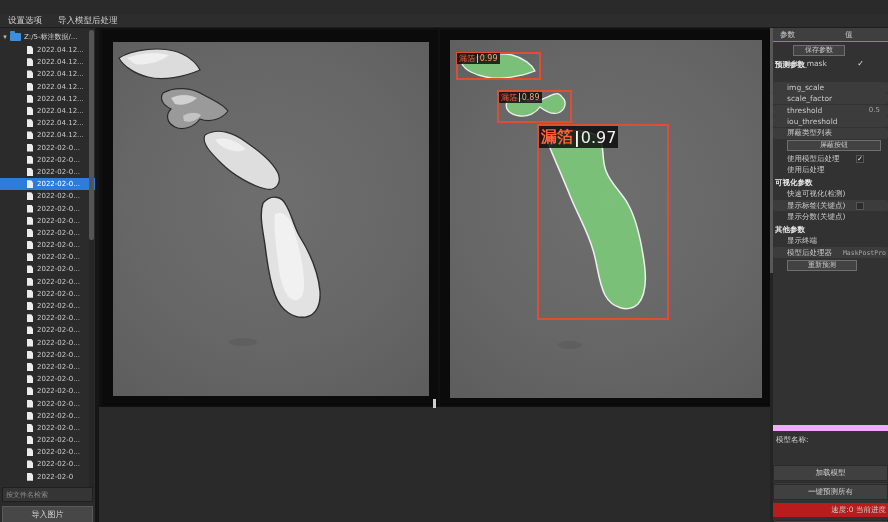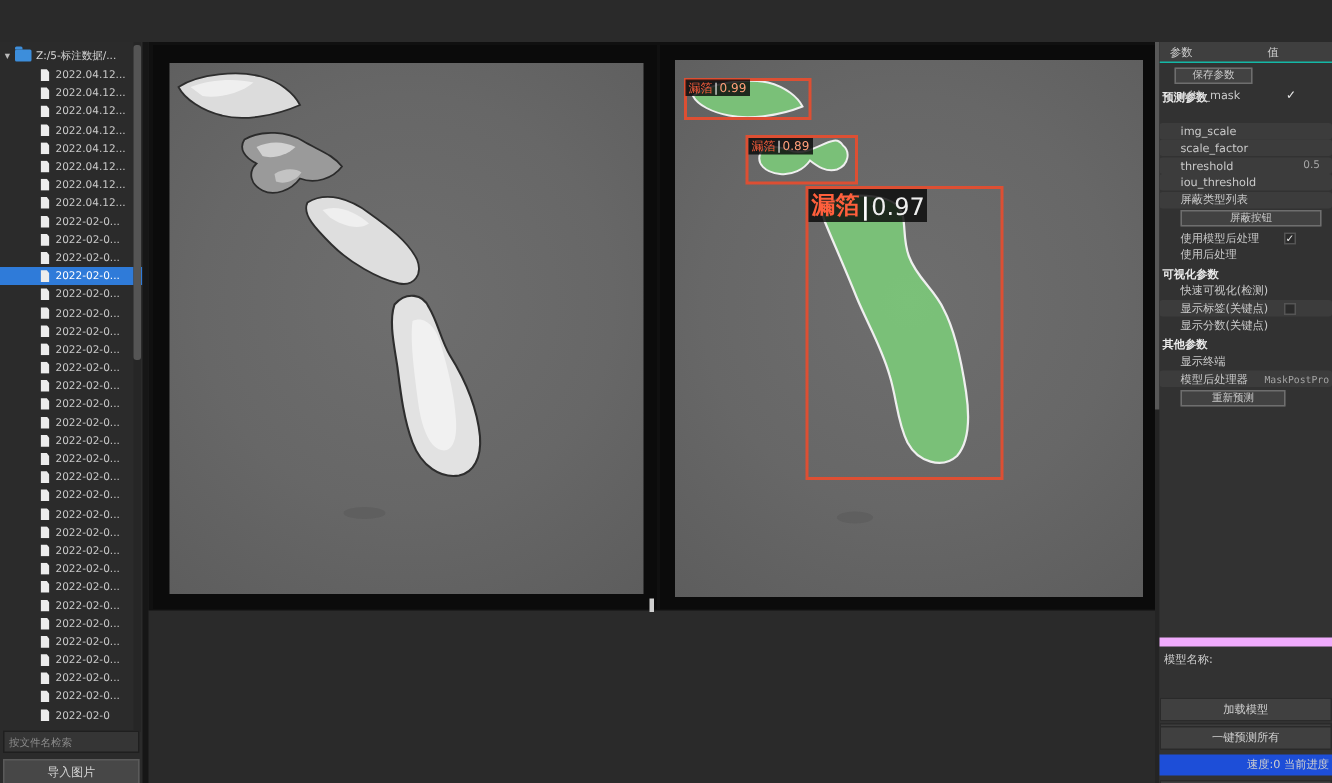--- a/index.html
+++ b/index.html
@@ -77,29 +77,33 @@
   .checkmark { font-size:8px; color:#e8e8e8; padding-right:24px; }
   .checkbox { width:8px; height:8px; background:#2b2b2b; border:1px solid #555; margin-right:24px; font-size:7px; color:#eee; line-height:7px; text-align:center; }
 
   
   #model-section { position:absolute; left:773px; top:425px; width:115px; height:97px; background:#323232; border-top:6px solid #f0abfc; }
   #model-name-label { position:absolute; left:3px; top:4px; font-size:7.5px; color:#cfcfcf; }
   #model-name-field { position:absolute; left:0px; top:15px; width:115px; height:15px; background:#3d3d3d; border:1px solid #2a2a2a; font-size:7.5px; color:#cfcfcf; text-align:right; padding:0 4px; }
   .big-btn { position:absolute; left:0px; width:115px; height:16px; background:#404040; border:1px solid #2a2a2a; color:#cfcfcf; font-size:7.5px; text-align:center; line-height:14px; cursor:pointer; }
   #load-model-btn { top:34px; }
   #predict-all-btn { top:53px; }
-  #status-row { position:absolute; left:0; top:72px; width:115px; height:14px; background:#1d4ed8; font-size:7.5px; color:#cfcfcf; text-align:right; line-height:14px; padding-right:2px; white-space:nowrap; }
+  #status-row { position:absolute; left:0; top:72px; width:115px; height:14px; background:#b91c1c; font-size:7.5px; color:#cfcfcf; text-align:right; line-height:14px; padding-right:2px; white-space:nowrap; }
   #postproc-btn { position:absolute; left:0; top:89px; width:115px; height:8px; overflow:hidden; background:#404040; border:1px solid #2a2a2a; color:#cfcfcf; font-size:7.5px; text-align:center; line-height:12px; cursor:pointer; }
 </style>
 </head>
 <body>
 
 <div id="app">
 
 
+  <div id="menubar">
+    <span class="menu-item">设置选项</span>
+    <span class="menu-item">导入模型后处理</span>
+  </div>
 
   <div id="tree-panel">
     <div id="tree-root">
       <span id="tree-arrow">▾</span>
       <span class="folder-icon"></span>
       <span id="tree-root-label">Z:/5-标注数据/...</span>
     </div>
     <div id="tree-list">
 
         <div class="tree-item">
@@ -349,21 +353,21 @@
   <div id="param-scrollbar">
     <div id="param-scroll-thumb"></div>
   </div>
 
   <div id="right-panel">
     <div id="param-header">
       <span id="ph-param">参数</span>
       <span id="ph-value">值</span>
     </div>
 
-    <div class="pbtn" style="left:10px; top:17px; width:52px;">保存参数</div>
+    <div class="pbtn" style="left:20px; top:17px; width:52px;">保存参数</div>
 
     <div class="prow section" style="top:31px;">
       <span class="plabel">预测参数</span>
     </div>
     <div class="prow" style="top:30px;">
       <span class="plabel">with_mask</span>
       <span class="checkmark">✓</span>
     </div>
     <div class="prow dark" style="top:53.5px;">
       <span class="plabel">img_scale</span>

